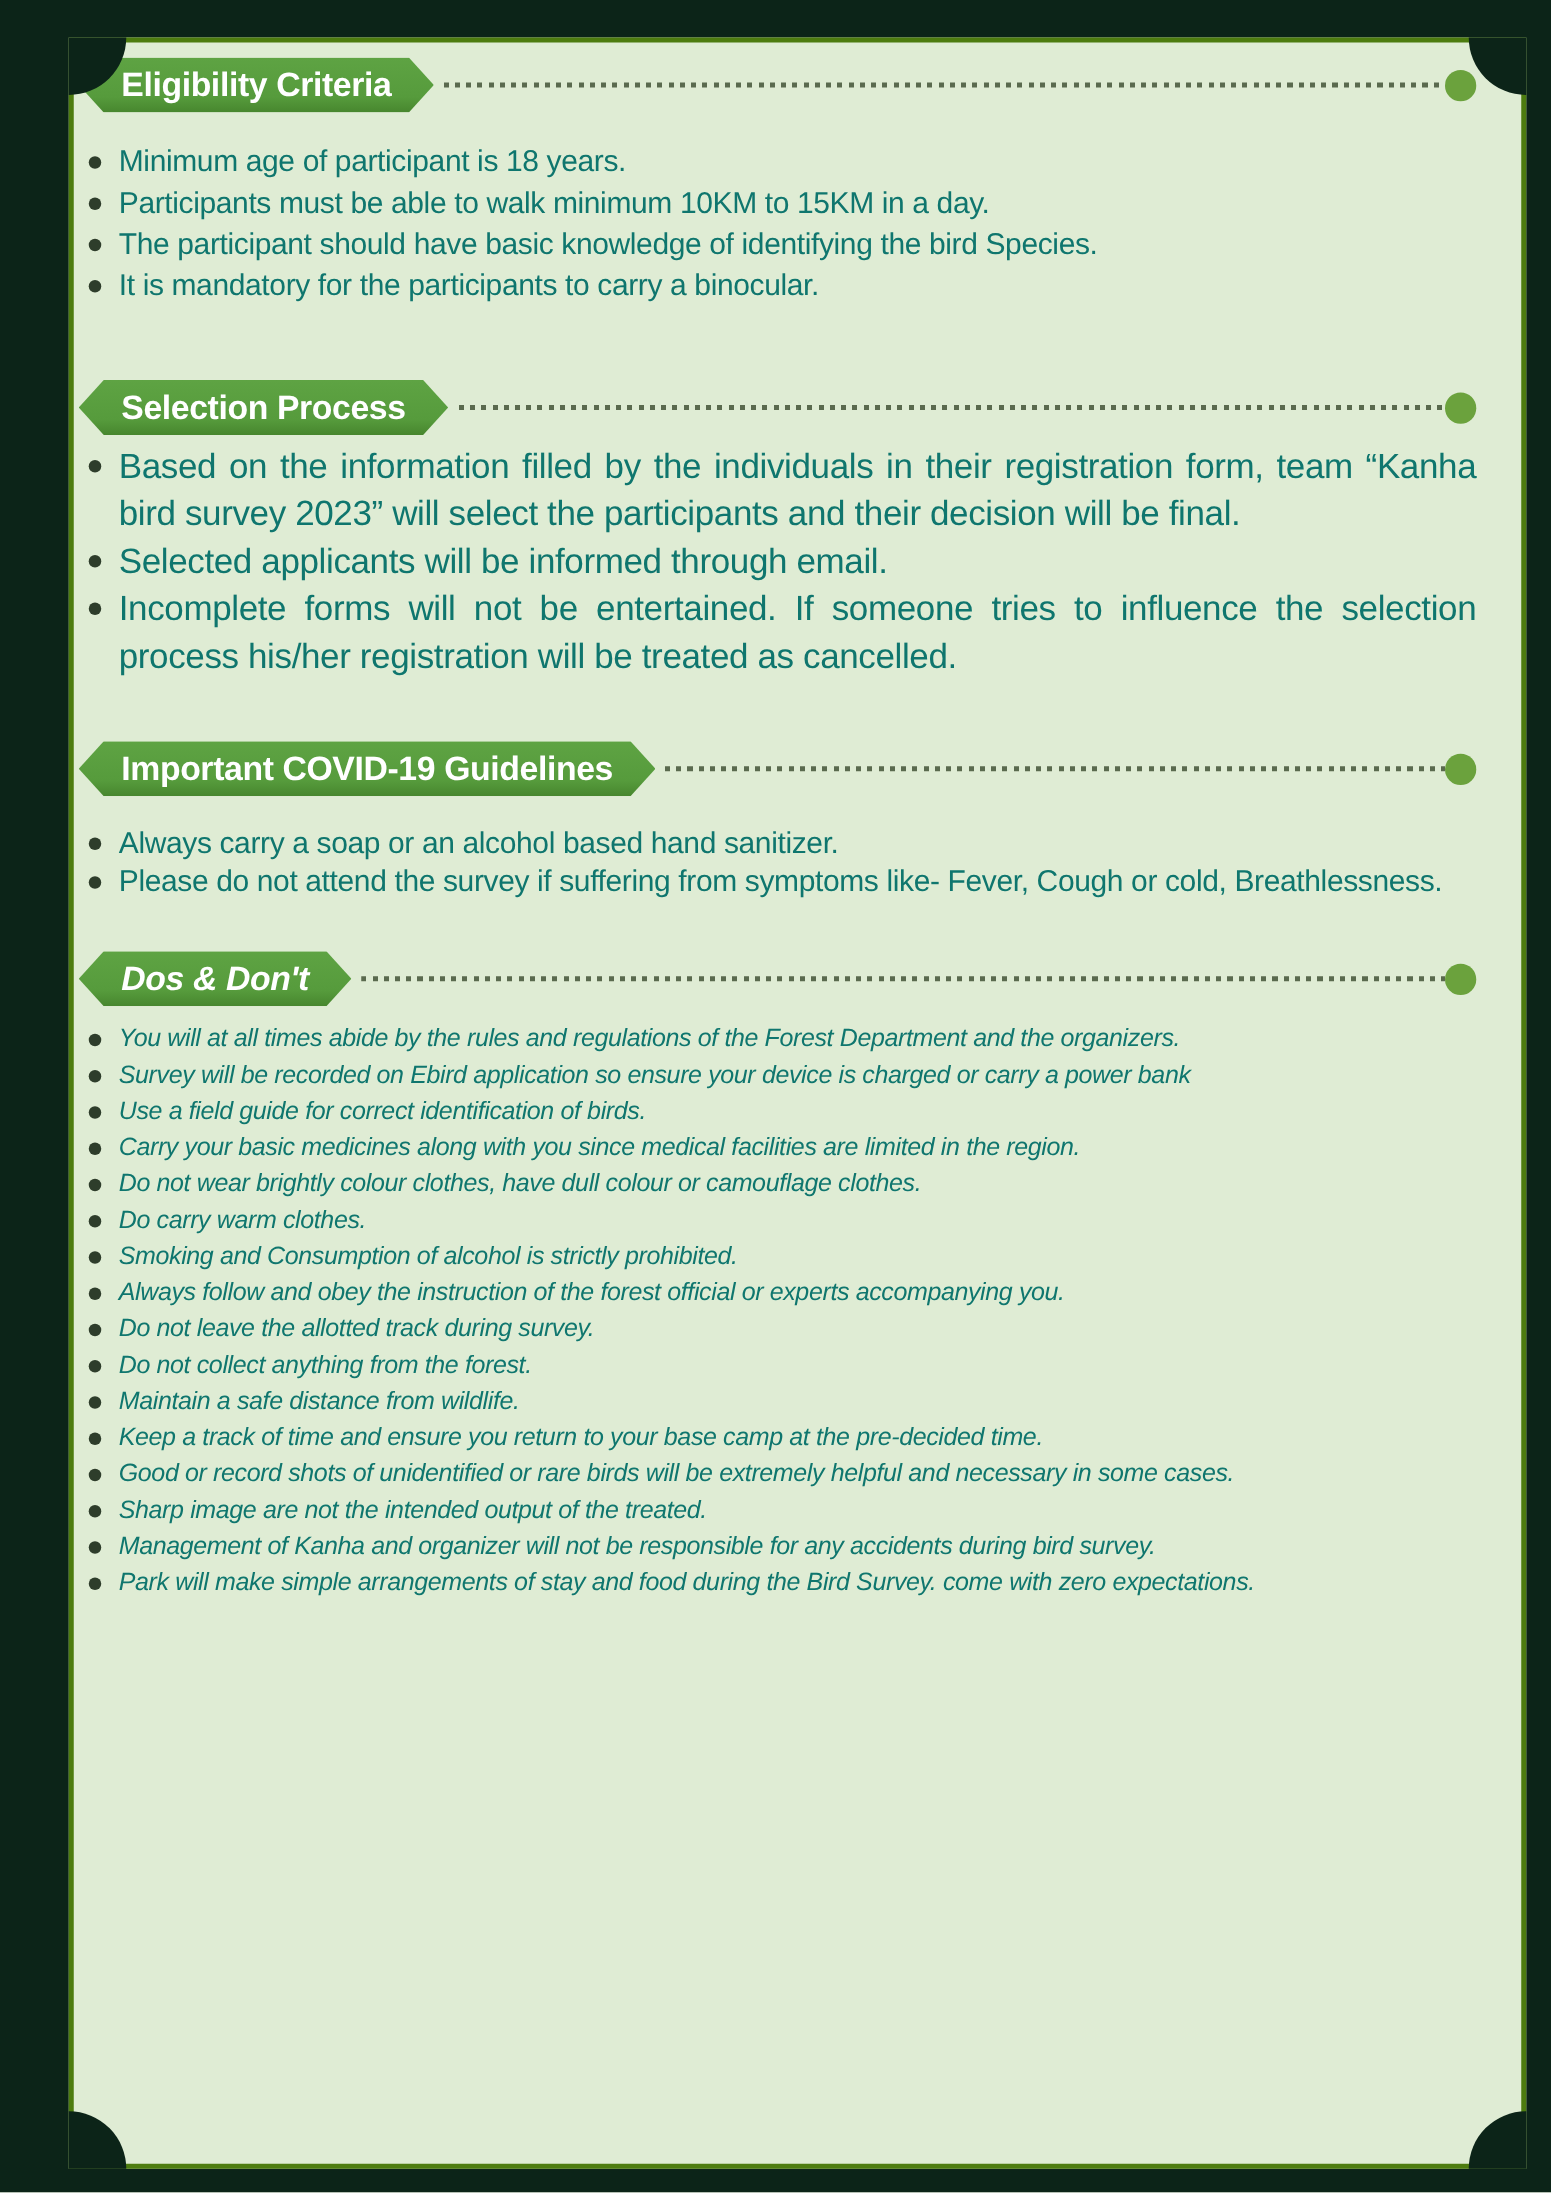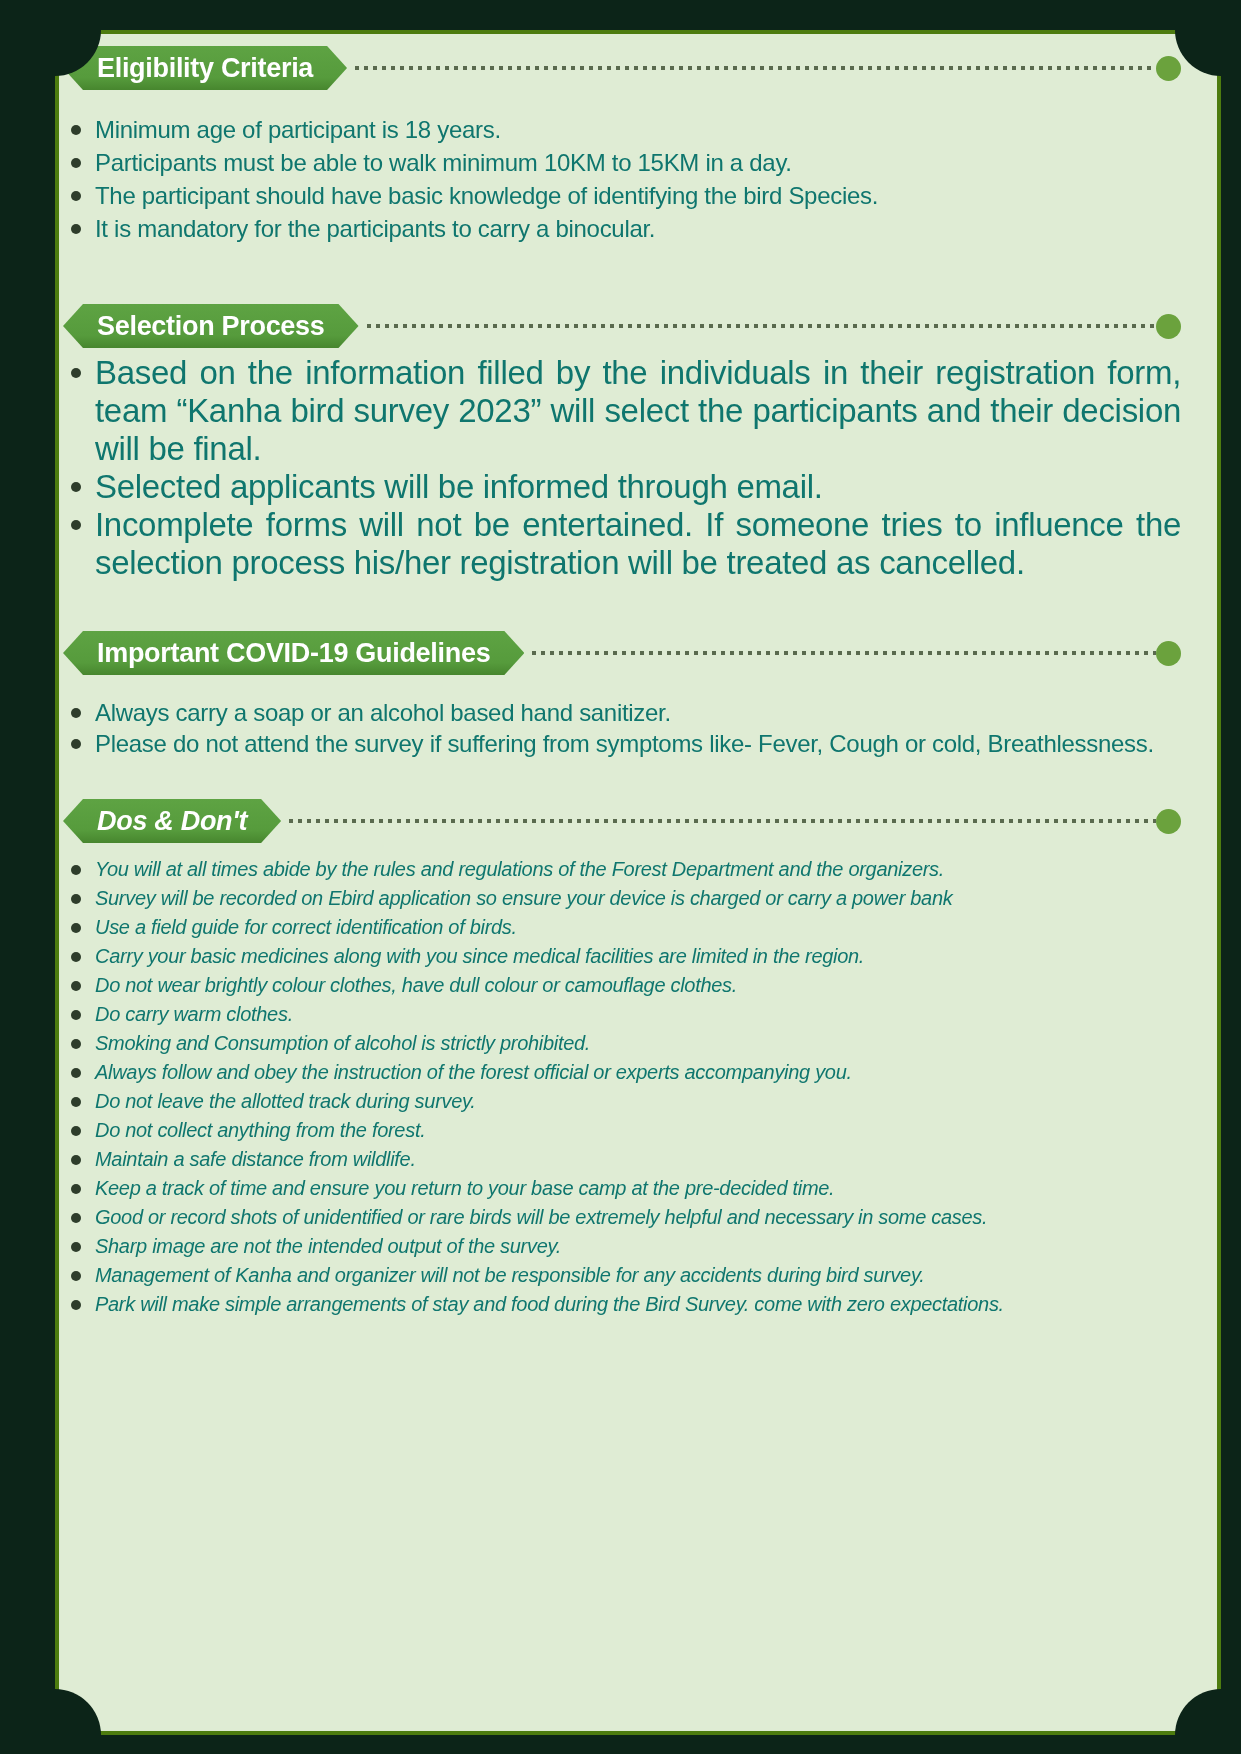--- a/index.html
+++ b/index.html
@@ -60,21 +60,21 @@
     position:absolute;left:8px;
     width:10px;height:10px;border-radius:50%;
     background:#2e3d2b;
   }
 
   .s1{margin-top:12px;}
   .s1 ul{margin-top:23px;font-size:24px;line-height:33px;}
   .s1 li::before{top:12px;}
 
   .s2{margin-top:59px;}
-  .s2 ul{margin-top:6px;font-size:33px;line-height:38px;}
+  .s2 ul{margin-top:6px;font-size:28px;line-height:38px;}
   .s2 li::before{top:14px;}
 
   .s3{margin-top:49px;}
   .s3 ul{margin-top:22px;font-size:24px;line-height:31px;}
   .s3 li::before{top:11px;}
 
   .s4{margin-top:40px;font-style:italic;}
   .s4 ul{margin-top:12px;font-size:20px;line-height:29px;}
   .s4 li::before{top:10px;}
 </style>
@@ -148,19 +148,19 @@
         <li><span>Carry your basic medicines along with you since medical facilities are limited in the region.</span></li>
         <li><span>Do not wear brightly colour clothes, have dull colour or camouflage clothes.</span></li>
         <li><span>Do carry warm clothes.</span></li>
         <li><span>Smoking and Consumption of alcohol is strictly prohibited.</span></li>
         <li><span>Always follow and obey the instruction of the forest official or experts accompanying you.</span></li>
         <li><span>Do not leave the allotted track during survey.</span></li>
         <li><span>Do not collect anything from the forest.</span></li>
         <li><span>Maintain a safe distance from wildlife.</span></li>
         <li><span>Keep a track of time and ensure you return to your base camp at the pre-decided time.</span></li>
         <li><span>Good or record shots of unidentified or rare birds will be extremely helpful and necessary in some cases.</span></li>
-        <li><span>Sharp image are not the intended output of the survey.</span></li>
+        <li><span>Sharp image are not the intended output of the treated.</span></li>
         <li><span>Management of Kanha and organizer will not be responsible for any accidents during bird survey.</span></li>
         <li><span>Park will make simple arrangements of stay and food during the Bird Survey. come with zero expectations.</span></li>
       </ul>
     </section>
   </div>
 </div>
 
 </body></html>

